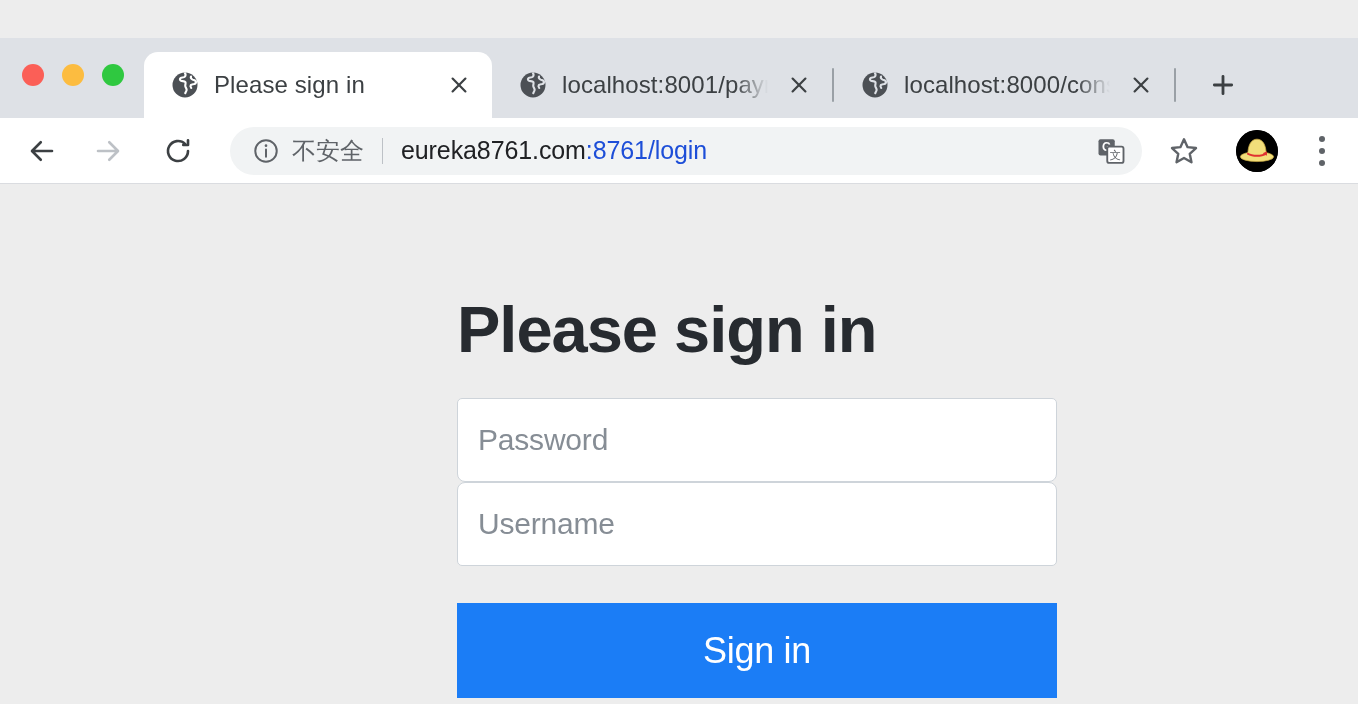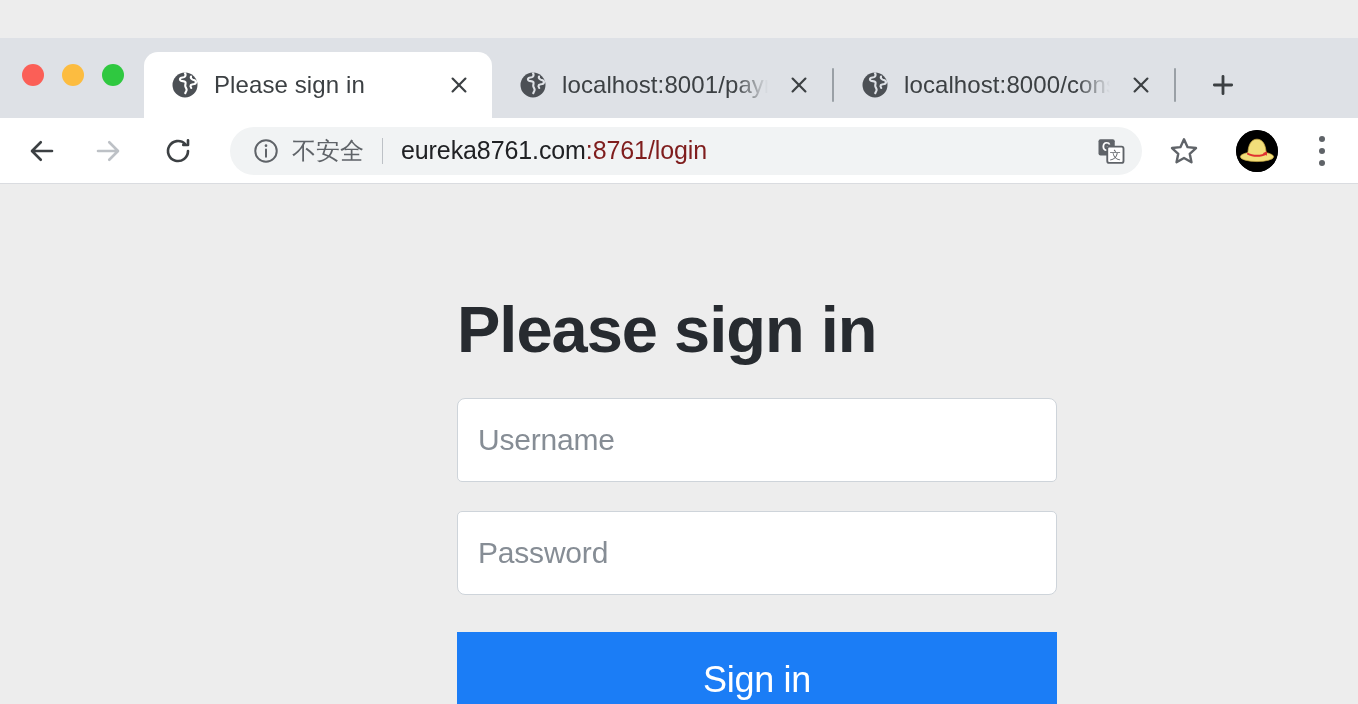--- a/index.html
+++ b/index.html
@@ -182,21 +182,21 @@
 
   .url {
     font-size: 25px;
     color: #202124;
     white-space: nowrap;
     overflow: hidden;
     flex: 1;
     min-width: 0;
     letter-spacing: -0.1px;
   }
-  .url .url-rest { color: #7f1d1d; }
+  .url .url-rest { color: #1d4ed8; }
 
   .omni-action {
     width: 42px; height: 42px;
     flex: 0 0 42px;
     display: flex;
     align-items: center;
     justify-content: center;
     margin-left: 6px;
   }
 
@@ -445,27 +445,27 @@
       <i></i>
     </div>
   </div>
 
   <div class="viewport">
     <div class="signin-form">
       <div class="form-inner">
 
         <h1 class="page-title">Please sign in</h1>
 
+        <div class="field password">
+          <span class="field-placeholder">Password</span>
+        </div>
+
         <div class="field username">
           <span class="field-placeholder">Username</span>
         </div>
 
-        <div class="field password">
-          <span class="field-placeholder">Password</span>
-        </div>
-
         <button class="signin-btn">Sign in</button>
 
       </div>
     </div>
   </div>
 
 </div>
 
 </body></html>

